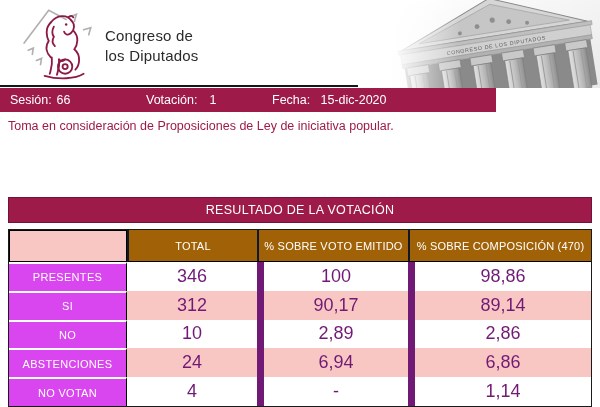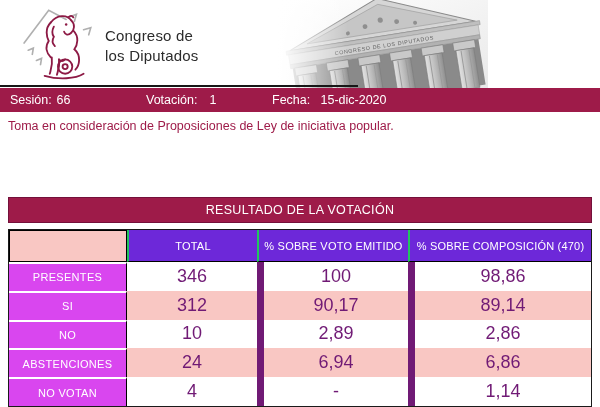--- a/index.html
+++ b/index.html
@@ -1,28 +1,28 @@
 <!DOCTYPE html>
 <html><head>
 <meta charset="utf-8">
 <style>
   html,body{margin:0;padding:0;background:#fff;}
   #page{position:relative;width:600px;height:407px;background:#fff;overflow:hidden;
         font-family:"Liberation Sans",sans-serif;}
 
   
-  #header{position:absolute;left:0;top:0;width:488px;height:88px;background:#fff;}
+  #header{position:absolute;left:0;top:0;width:600px;height:88px;background:#fff;}
   #logo{position:absolute;left:20px;top:2px;width:80px;height:80px;}
   #org-name{position:absolute;left:105px;top:26px;font-size:15px;line-height:20px;
             color:#2b2b2b;letter-spacing:.2px;}
   #building-photo{position:absolute;right:0;top:0;width:210px;height:88px;}
   #header-rule{position:absolute;left:0;top:85px;width:358px;height:2px;background:#161616;}
 
   
-  #session-bar{position:absolute;left:0;top:88px;width:600px;height:24px;background:#9e1b49;
+  #session-bar{position:absolute;left:0;top:88px;width:496px;height:24px;background:#9e1b49;
                color:#fff;font-size:12.5px;}
   #session-bar .grp{position:absolute;top:5px;white-space:nowrap;}
   #g-ses{left:10px;}  #g-ses .lab{display:inline-block;width:43px;}
   #g-vot{left:146px;} #g-vot .lab{display:inline-block;width:60px;}
   #g-fec{left:272px;} #g-fec .lab{display:inline-block;width:45px;}
 
   
   #subject-title{position:absolute;left:8px;top:119px;width:584px;font-size:12.5px;
                  color:#9e1b49;}
   #subject-desc{position:absolute;left:8px;top:139px;width:584px;font-size:12.4px;
@@ -33,21 +33,21 @@
               border:1px solid #74103a;box-sizing:border-box;color:#fff;font-size:12.5px;
               text-align:center;line-height:24px;letter-spacing:.3px;}
 
   
   #vote-table{position:absolute;left:8px;top:229px;width:584px;height:178px;
               border:1px solid #1a1a1a;border-bottom-width:2px;box-sizing:border-box;
               display:grid;grid-template-columns:118px 130px 151px 183px;
               grid-template-rows:32px repeat(5,28.8px);}
   .cell{display:flex;align-items:center;justify-content:center;box-sizing:border-box;}
   .h-blank{background:#f9c7c3;border:1px solid #000;}
-  .h-cell{background:#6d28d9;color:#fff;font-size:11px;border-left:2px solid #22c55e;
+  .h-cell{background:#a16207;color:#fff;font-size:11px;border-left:2px solid #0f172a;
           border-bottom:1px solid #000;letter-spacing:.2px;}
   .lbl{background:#d946ef;color:#fff;font-size:11px;border-top:2px solid #fff;
        border-right:1px solid #000;letter-spacing:.3px;}
   .val{color:#701a75;font-size:18px;}
   .sep{border-left:7px solid #701a75;}
   .row-even{background:#fff;}
   .row-odd{background:#f9c7c3;}
 </style>
 </head>
 <body>

